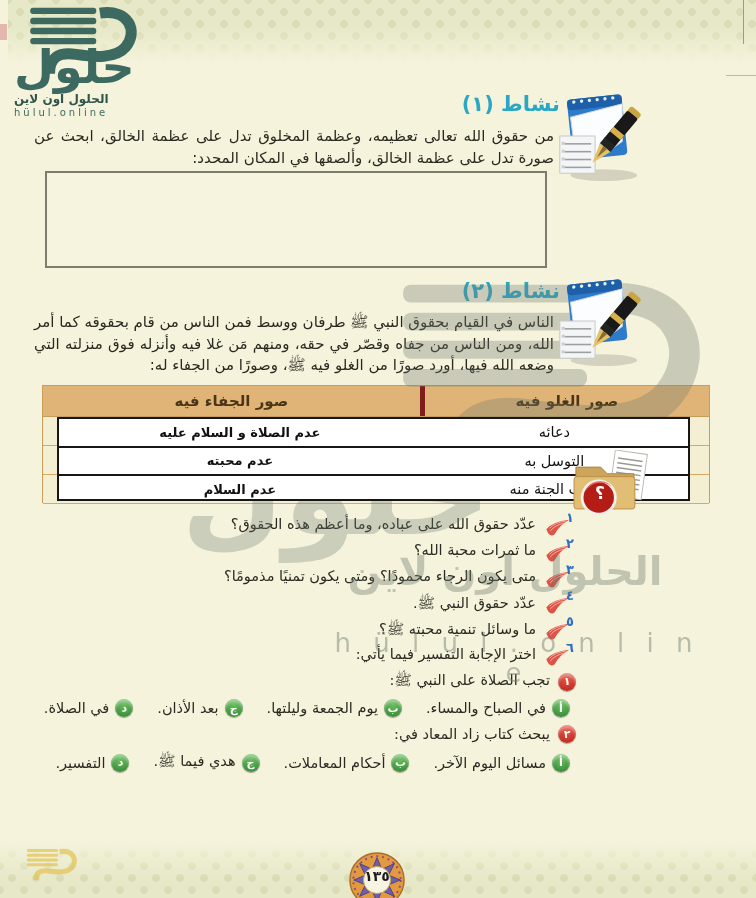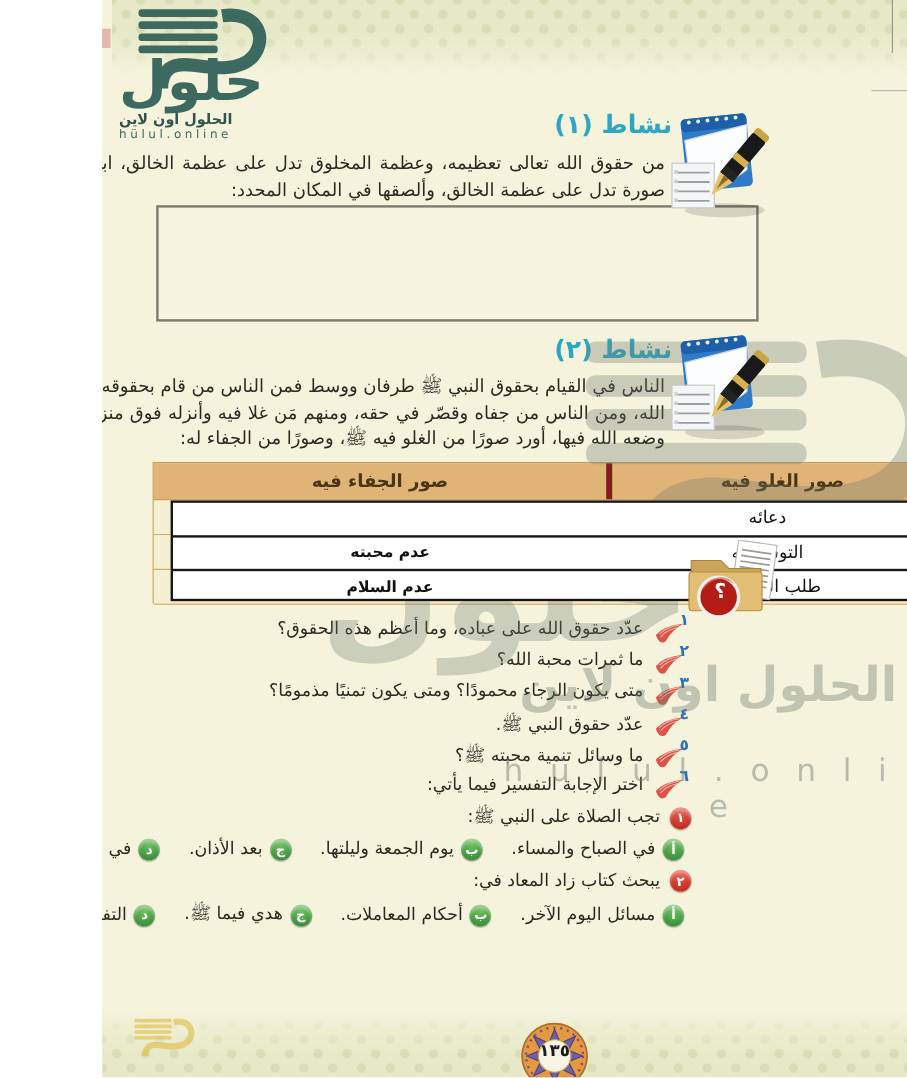--- a/index.html
+++ b/index.html
@@ -1,16 +1,16 @@
 <!DOCTYPE html>
 <html lang="ar" dir="rtl"><head>
 <meta charset="utf-8">
 <style>
   html,body{margin:0;padding:0;background:#ffffff;}
-  .page{position:relative;width:671px;height:898px;background:#f5f3dc;overflow:hidden;
+  .page{position:relative;width:756px;height:898px;background:#f5f3dc;overflow:hidden;
         font-family:"DejaVu Sans",sans-serif;direction:rtl;color:#26251d;}
   
   .band{position:absolute;left:8px;right:0;height:62px;background-color:#e6e8c7;
         background-image:radial-gradient(#d9dcb4 22%,transparent 23%),radial-gradient(#d9dcb4 22%,transparent 23%);
         background-size:24px 24px;background-position:0 0,12px 12px;}
   .band-top{top:0;-webkit-mask-image:linear-gradient(#000 45%,transparent);mask-image:linear-gradient(#000 45%,transparent);}
   .band-bottom{bottom:0;left:0;height:56px;
         -webkit-mask-image:linear-gradient(transparent,#000 65%);mask-image:linear-gradient(transparent,#000 65%);}
   .edge-vline{position:absolute;top:0;right:12px;width:1px;height:44px;background:#9a9a92;}
   .edge-hline{position:absolute;top:75px;right:0;width:30px;height:1px;background:#b9b9b0;}
@@ -188,20 +188,21 @@
       <div class="hc">صور الغلو فيه</div>
       <div class="hc">صور الجفاء فيه</div>
     </div>
     <div class="trow"></div>
     <div class="trow"></div>
     <div class="trow"></div>
   </div>
   <div class="tbl-white">
     <div class="wrow">
       <div class="wcell p">دعائه</div>
+      <div class="wcell a">عدم الصلاة و السلام عليه</div>
     </div>
     <div class="wrow">
       <div class="wcell p">التوسل به</div>
       <div class="wcell a">عدم محبته</div>
     </div>
     <div class="wrow">
       <div class="wcell p">طلب الجنة منه</div>
       <div class="wcell a">عدم السلام</div>
     </div>
   </div>

